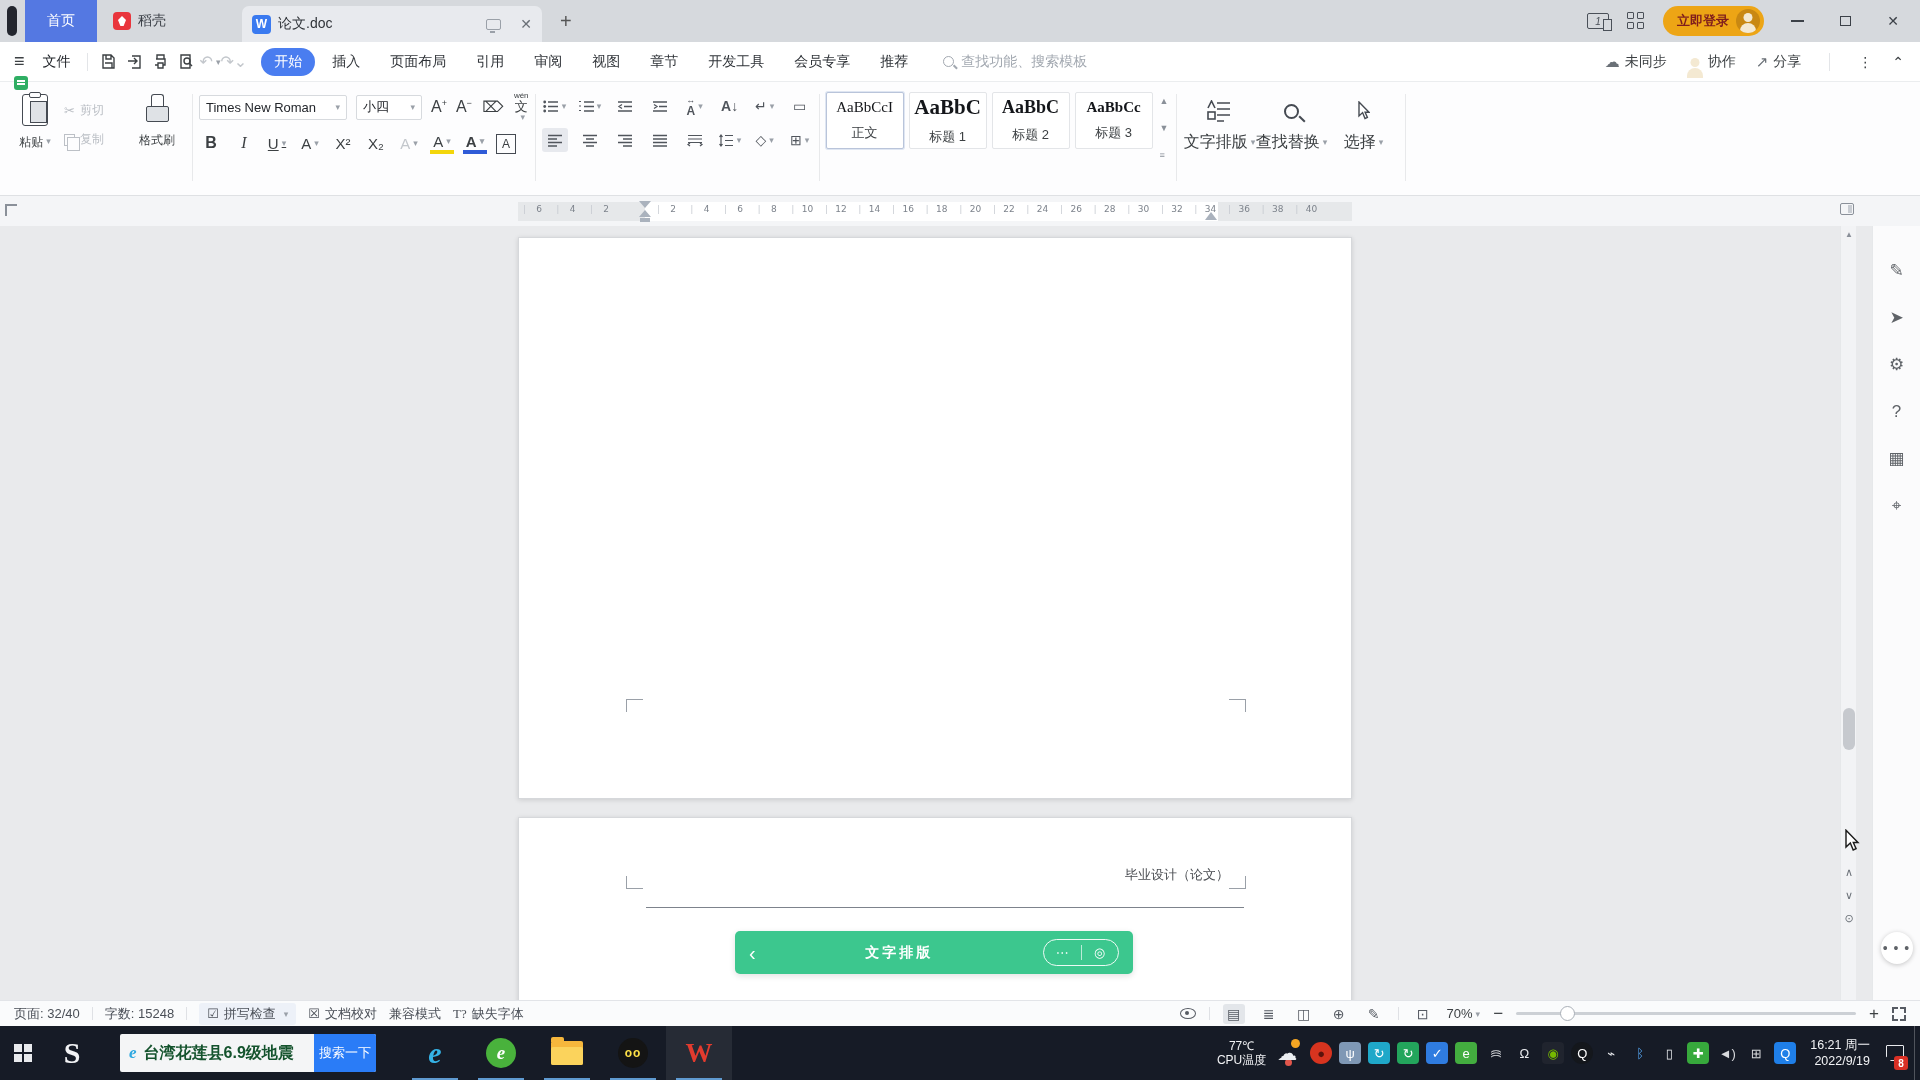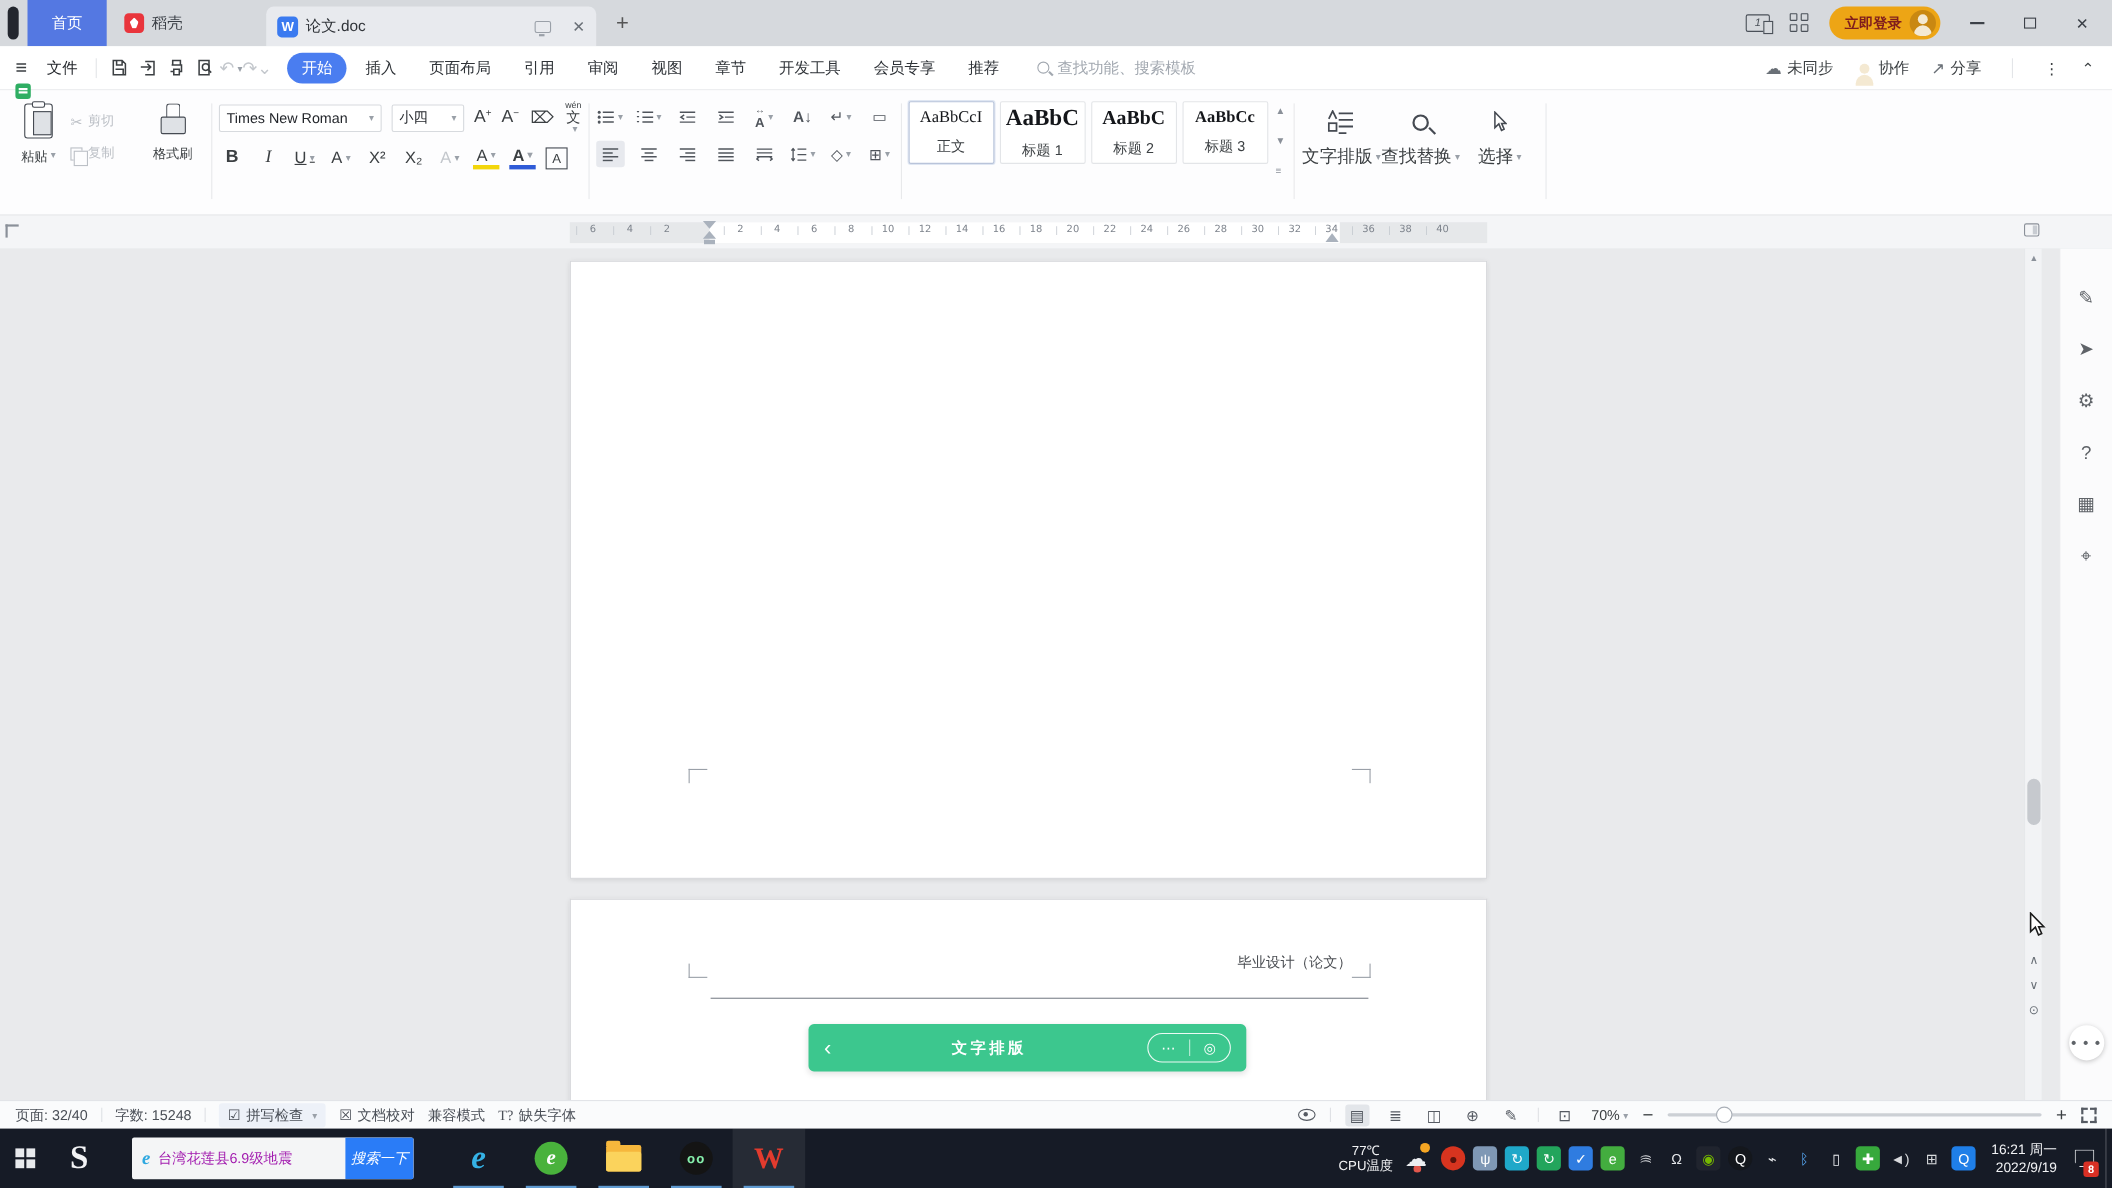--- a/index.html
+++ b/index.html
@@ -194,34 +194,34 @@
 
   
   .taskbar{position:absolute;top:1026px;left:0;width:1920px;height:54px;background:#161b26;display:flex;align-items:center;color:#e8eaed;}
   .start{width:46px;height:54px;display:flex;align-items:center;justify-content:center;}
   .start i{display:grid;grid-template-columns:8px 8px;grid-template-rows:8px 8px;gap:2px;}
   .start i b{background:#e8eaed;}
   .sogou{width:52px;height:54px;display:flex;align-items:center;justify-content:center;font-family:"Liberation Serif",serif;
     font-size:30px;font-weight:bold;color:#f2f3f5;}
   .tsearch{width:256px;height:38px;background:#f4f5f6;border-radius:2px;display:flex;align-items:center;margin-left:22px;overflow:hidden;}
   .ie-mini{font-family:"Liberation Serif",serif;font-style:italic;font-weight:bold;color:#2ea8e0;font-size:17px;margin:0 7px 0 9px;}
-  .tsq{flex:1;font-size:13px;color:#a21caf;white-space:nowrap;overflow:hidden;}
-  .tsbtn{width:62px;height:38px;background:#2a7cf7;color:#fff;font-size:13px;display:flex;align-items:center;justify-content:center;font-style:italic;}
+  .tsq{flex:1;font-size:16px;color:#14532d;white-space:nowrap;overflow:hidden;font-weight:bold;}
+  .tsbtn{width:62px;height:38px;background:#2a7cf7;color:#fff;font-size:13px;display:flex;align-items:center;justify-content:center;}
   .task-icons{display:flex;margin-left:26px;}
   .task-icon{width:66px;height:54px;display:flex;align-items:center;justify-content:center;position:relative;font-size:26px;}
   .task-icon.running::after{content:"";position:absolute;left:10px;right:10px;bottom:0;height:2px;background:#5f9ad0;}
   .task-icon.active{background:rgba(255,255,255,.07);}
   .ie-big{font-family:"Liberation Serif",serif;font-style:italic;font-weight:bold;color:#35b2e5;font-size:30px;}
   .g360{width:30px;height:30px;border-radius:50%;background:#49b23c;color:#fff;display:flex;align-items:center;justify-content:center;
     font-family:"Liberation Serif",serif;font-style:italic;font-weight:bold;font-size:19px;}
   .folder{width:32px;height:24px;background:#f6b73c;border-radius:2px;position:relative;}
   .folder::before{content:"";position:absolute;left:0;top:-4px;width:13px;height:5px;background:#f6b73c;border-radius:2px 2px 0 0;}
   .folder::after{content:"";position:absolute;left:0;top:6px;width:32px;height:18px;background:#fbd35c;border-radius:2px;}
   .cat{width:30px;height:30px;border-radius:50%;background:#141414;display:flex;align-items:center;justify-content:center;
-    color:#86efac;font-size:12px;font-weight:bold;letter-spacing:1px;}
+    color:#fde047;font-size:12px;font-weight:bold;letter-spacing:1px;}
   .wps{font-weight:bold;color:#e23b2e;font-size:27px;font-family:"Liberation Serif",serif;}
   .traywrap{margin-left:auto;display:flex;align-items:center;}
   .cpu{font-size:12px;line-height:14px;text-align:center;color:#f2f3f5;margin-right:6px;}
   .weather{position:relative;width:30px;height:30px;margin-right:8px;font-size:20px;color:#eceef1;display:flex;align-items:center;justify-content:center;}
   .weather::before{content:"";position:absolute;right:2px;top:1px;width:9px;height:9px;border-radius:50%;background:#f5a623;}
   .weather::after{content:"";position:absolute;right:10px;bottom:2px;width:7px;height:7px;border-radius:50%;background:#e2574c;}
   .weather span{position:relative;z-index:1;}
   .tray{display:flex;align-items:center;gap:7px;}
   .tray-icon{width:22px;height:22px;border-radius:4px;display:flex;align-items:center;justify-content:center;font-size:13px;line-height:1;}
   .tray-icon .rot{transform:rotate(90deg);display:block;font-size:10px;letter-spacing:-1px;}

